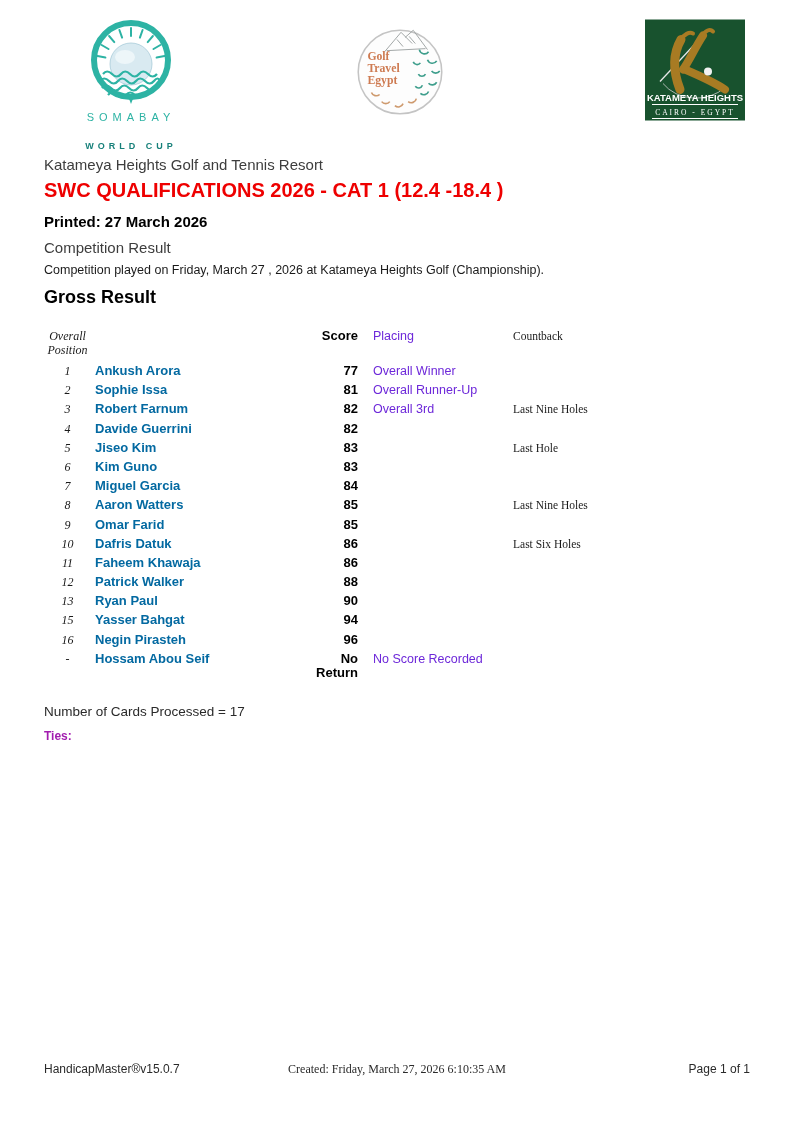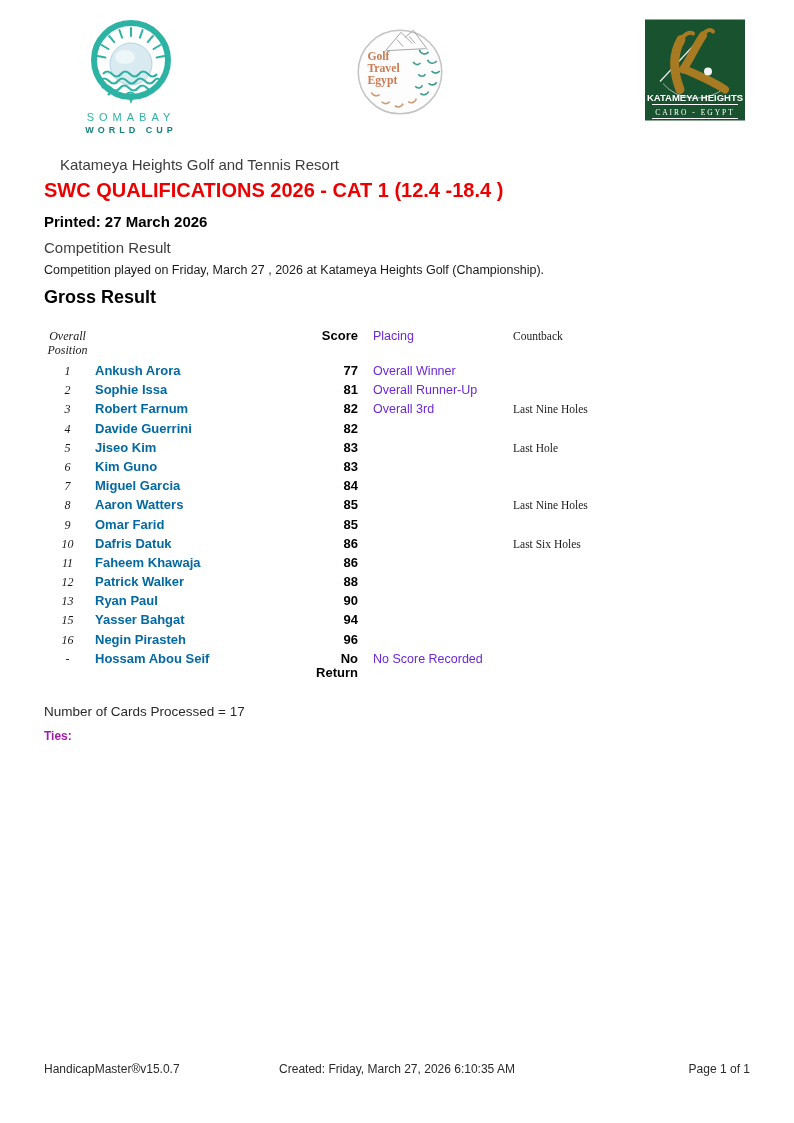--- a/index.html
+++ b/index.html
@@ -6,27 +6,27 @@
   .page {
     position:relative; width:794px; height:1123px; margin:0 auto;
     background:#ffffff; overflow:hidden;
     font-family:"Liberation Sans", sans-serif; color:#000;
   }
 
   
   .logo { position:absolute; }
   .somabay { left:74px; top:14px; width:114px; text-align:center; }
   .sb-line1 { color:#2DB3A4; font-size:11px; letter-spacing:5px; margin-top:1px; }
-  .sb-line2 { color:#17807A; font-size:9px;  letter-spacing:4px; font-weight:bold; margin-top:2px; }
+  .sb-line2 { color:#17807A; font-size:9px;  letter-spacing:4px; font-weight:bold; margin-top:18px; }
   .gte { left:354px; top:15px; width:92px; }
   .kh  { left:645px; top:19px; width:119px; }
 
   
   .abs { position:absolute; left:44px; }
-  .resort     { top:156px; font-size:15px; color:#3d3d3d;margin-left:16px; }
+  .resort     { top:156px; font-size:15px; color:#3d3d3d; }
   .title      { top:179px; font-size:20px; font-weight:bold; color:#EE0000; }
   .printed    { top:213px; font-size:15px; font-weight:bold; color:#000; }
   .compresult { top:239px; font-size:15px; color:#3d3d3d; }
   .played     { top:263px; font-size:12.5px; color:#1a1a1a; }
   .gross      { top:287px; font-size:18px; font-weight:bold; color:#000; }
 
   
   .table { position:absolute; left:40px; top:329px; width:668px; }
   .trow, .thead {
     display:grid;
@@ -54,21 +54,21 @@
   .thead .cell.pos   { text-align:center; }
 
   
   .cards  { top:704px; font-size:13.5px; color:#2a2a2a; }
   .ties-h { top:729px; font-size:12px; font-weight:bold; color:#a21caf; }
   .ties-p { top:776px; width:712px; font-size:13px; line-height:16px; color:#111; }
 
   
   .footer { position:absolute; top:1062px; left:0; width:794px; font-size:12px; color:#2a2a2a; }
   .f-left   { position:absolute; left:44px; }
-  .f-center { position:absolute; left:50%; transform:translateX(-50%); white-space:nowrap; }
+  .f-center { position:absolute; left:50%; transform:translateX(-50%); white-space:nowrap;font-family:Liberation Serif, serif; }
   .f-right  { position:absolute; right:44px; }
 </style>
 </head>
 <body>
 
 <div class="page">
 
   <div class="logo somabay">
     <svg width="114" height="92" viewBox="0 0 112 92">
       <circle cx="56" cy="46" r="37" fill="#ffffff" stroke="#2DB3A4" stroke-width="6"></circle>

